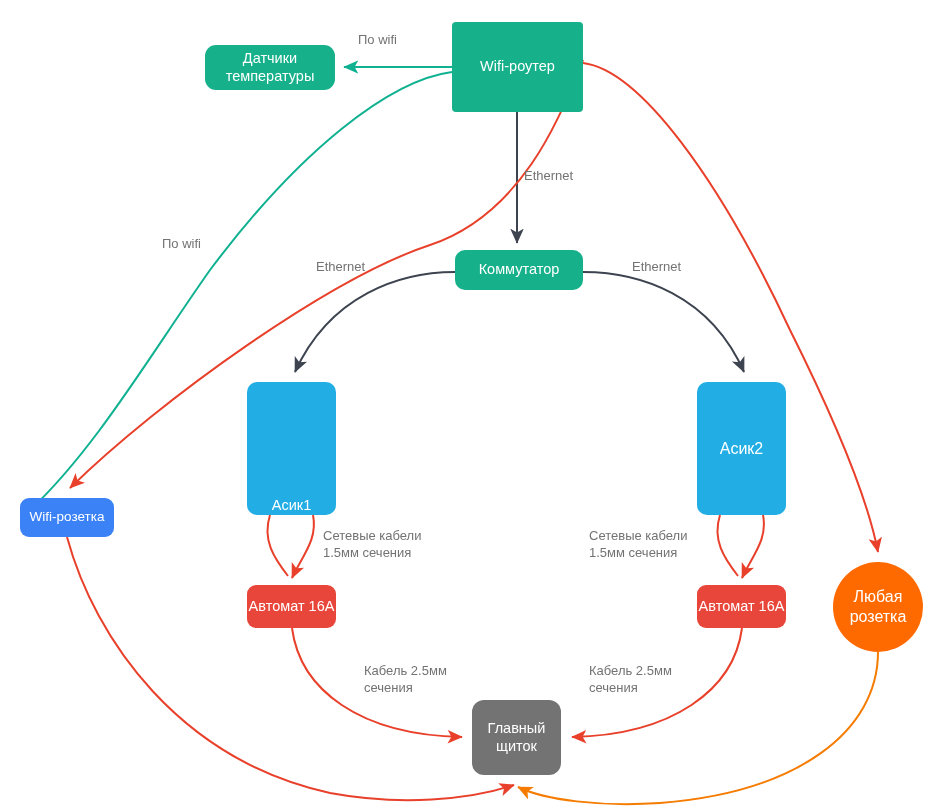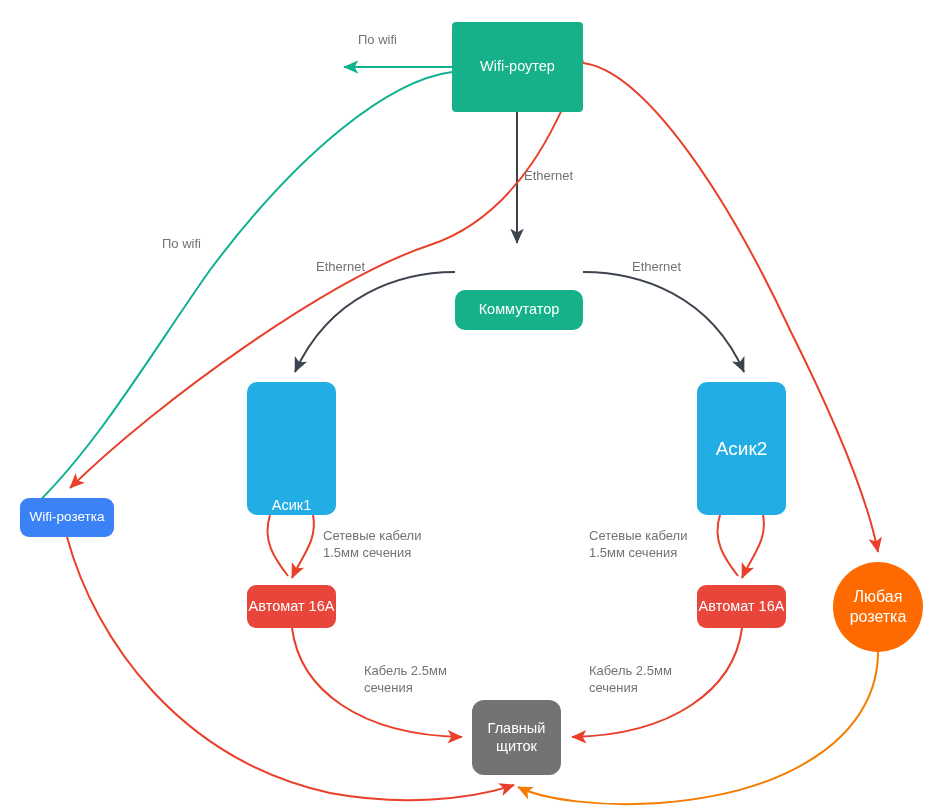--- a/index.html
+++ b/index.html
@@ -7,23 +7,23 @@
   #stage{position:relative;width:945px;height:810px;overflow:hidden;background:#fff;}
   svg#wires{position:absolute;left:0;top:0;width:945px;height:810px;}
 
   .node{position:absolute;display:flex;align-items:center;justify-content:center;
         text-align:center;color:#ffffff;box-sizing:border-box;line-height:1.22;
         font-family:"Liberation Sans",sans-serif;}
   .node span{display:block;pointer-events:none;}
 
   .n-router   {left:452px;  top:22px;  width:131px; height:90px; background:#16B08A; border-radius:4px; font-size:14.5px;}
   .n-sensors  {left:205px;  top:45px;  width:130px; height:45px; background:#16B08A; border-radius:11px; font-size:14.5px;}
-  .n-switch   {left:455px;  top:250px; width:128px; height:40px; background:#16B08A; border-radius:10px; font-size:14.5px;margin-top:40px;}
+  .n-switch   {left:455px;  top:250px; width:128px; height:40px; background:#16B08A; border-radius:10px; font-size:14.5px;}
   .n-asic1    {left:247px;  top:382px; width:89px;  height:133px;background:#22AEE5; border-radius:10px; font-size:14.5px;align-items:flex-end;}
-  .n-asic2    {left:697px;  top:382px; width:89px;  height:133px;background:#22AEE5; border-radius:10px; font-size:19px;}
+  .n-asic2    {left:697px;  top:382px; width:89px;  height:133px;background:#22AEE5; border-radius:10px; font-size:16px;}
   .n-brk1     {left:247px;  top:585px; width:89px;  height:43px; background:#E8463A; border-radius:9px;  font-size:14.5px; white-space:nowrap;}
   .n-brk2     {left:697px;  top:585px; width:89px;  height:43px; background:#E8463A; border-radius:9px;  font-size:14.5px; white-space:nowrap;}
   .n-panel    {left:472px;  top:700px; width:89px;  height:75px; background:#737373; border-radius:12px; font-size:14.5px;}
   .n-wsocket  {left:20px;   top:498px; width:94px;  height:39px; background:#3b82f6; border-radius:9px;  font-size:13.5px; white-space:nowrap;}
   .n-anysocket{left:833px;  top:562px; width:90px;  height:90px; background:#FF6A00; border-radius:50%;  font-size:16px;}
 
   .elabel{position:absolute;color:#737373;font-size:13px;line-height:1.3;
           font-family:"Liberation Sans",sans-serif;white-space:pre-line;}
   .l-powifi-top {left:358px; top:32px;}
   .l-powifi-mid {left:162px; top:236px;}
@@ -82,20 +82,24 @@
 
     <path d="M583,60 C560,120 520,215 430,245 C330,278 160,400 70,488" fill="none" stroke="#E8402A" stroke-width="2" marker-end="url(#ar-red)"></path>
 
     <path d="M583,63 C640,70 720,180 790,330 C840,430 868,500 878,552" fill="none" stroke="#E8402A" stroke-width="2" marker-end="url(#ar-red)"></path>
   </svg>
 
   <div class="node n-router">
     <span>Wifi-роутер</span>
   </div>
 
+  <div class="node n-sensors">
+    <span style="white-space:pre-line">Датчики
+температуры</span>
+  </div>
 
   <div class="node n-switch">
     <span>Коммутатор</span>
   </div>
 
   <div class="node n-asic1">
     <span>Асик1</span>
   </div>
 
   <div class="node n-asic2">

